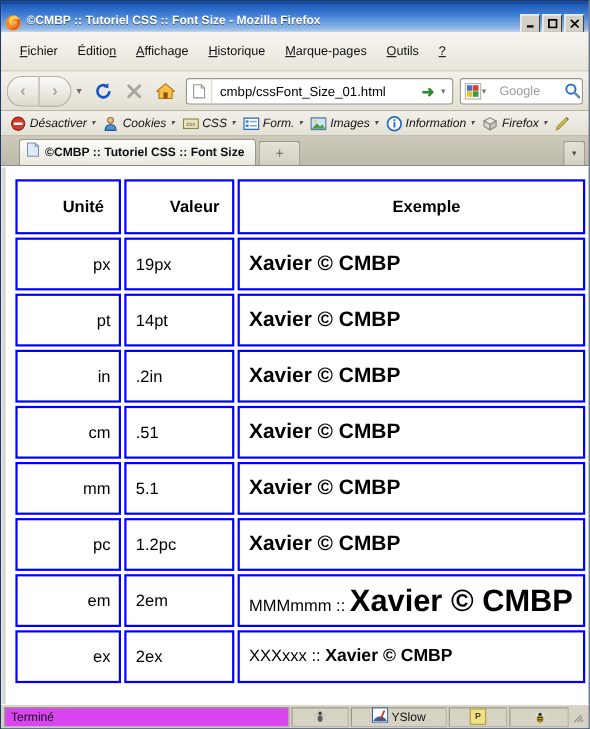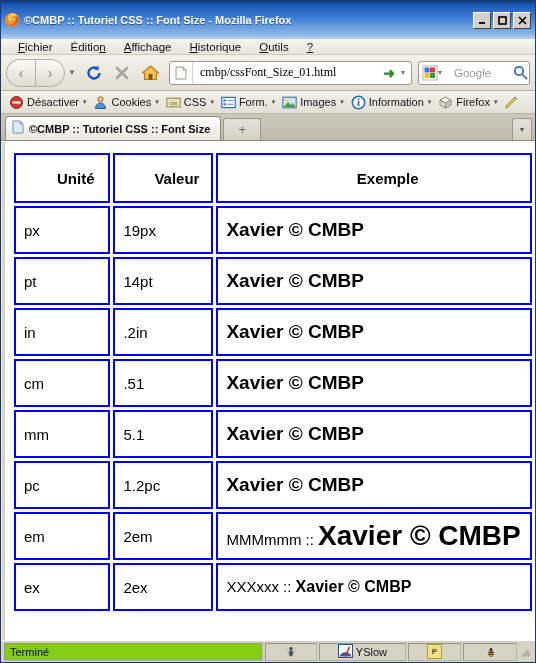--- a/index.html
+++ b/index.html
@@ -20,26 +20,26 @@
     box-sizing: border-box;
     border: 1px solid #1c3a6e;
     background: #d6d2c2;
     display: flex;
     flex-direction: column;
     position: relative;
   }
 
   
   .titlebar {
-    height: 38px;
+    height: 28px;
     box-sizing: border-box;
     background: linear-gradient(to bottom, #0b3c8c 0%, #1e5bb8 12%, #3f7fd6 45%, #8fb6e4 88%, #b9d2ef 100%);
     display: flex;
-    align-items: center;
-    padding: 0 2px 0 3px;
+    align-items: flex-start;
+    padding: 12px 2px 0 3px;
     flex: 0 0 auto;
   }
   .ff-icon {
     width: 16px; height: 16px;
     flex: 0 0 auto;
     margin-right: 4px;
     position: relative;
   }
   .titlebar-text {
     color: #ffffff;
@@ -58,21 +58,21 @@
     border: 1px solid #ffffff;
     border-right-color: #404040;
     border-bottom-color: #404040;
     display: flex; align-items: center; justify-content: center;
     font-size: 10px; color: #000; line-height: 1;
     font-family: "Liberation Sans", sans-serif;
   }
 
   
   .menubar {
-    height: 16px;
+    height: 36px;
     box-sizing: border-box;
     background: #f0eeE4;
     background: linear-gradient(to bottom,#f6f5ef,#e8e5da);
     border-bottom: 1px solid #cfcabc;
     display: flex; align-items: center;
     padding-left: 8px;
     flex: 0 0 auto;
   }
   .menuitem {
     font-size: 11.5px;
@@ -134,21 +134,20 @@
     flex: 0 0 auto;
   }
   .urlbar .urltext {
     flex: 1 1 auto;
     font-size: 12px;
     color: #000;
     padding-left: 7px;
     white-space: nowrap;
     overflow: hidden;
     min-width: 0;
-    font-family: Liberation Serif, serif;
   }
   .go-arrow {
     color: #2a8a2a; font-size: 14px; font-weight: bold;
     padding: 0 6px; flex: 0 0 auto; line-height:1;
   }
   .url-caret { color:#777; font-size:8px; padding-right:6px; flex:0 0 auto;}
   .searchbar {
     width: 112px;
     height: 24px;
     box-sizing: border-box;
@@ -168,39 +167,40 @@
   .devbar {
     height: 23px;
     box-sizing: border-box;
     background: linear-gradient(to bottom,#f2f0e9,#e3e0d5);
     border-bottom: 1px solid #b9b4a6;
     display: flex; align-items: center;
     padding-left: 5px;
     gap: 1px;
     flex: 0 0 auto;
     overflow: hidden;
+    font-style: italic;
   }
   .devitem {
     display: flex; align-items: center;
     font-size: 11px; color: #141414;
     padding: 1px 3px;
     white-space: nowrap;
     flex: 0 0 auto;
   }
   .devitem .dlabel { margin-left: 3px; }
   .devitem .dcaret { margin-left: 4px; font-size: 7px; color: #4a4a4a;}
   .dicon { width: 15px; height: 15px; flex: 0 0 auto; }
 
   
   .tabbar {
     height: 27px;
     box-sizing: border-box;
     background: linear-gradient(to bottom,#cdc9bb,#bdb9ab);
     display: flex; align-items: flex-end;
-    padding-left: 4px;
+    padding-left: 16px;
     flex: 0 0 auto;
     position: relative;
     border-bottom: 1px solid #8e8a7d;
   }
   .tab {
     height: 24px;
     box-sizing: border-box;
     background: linear-gradient(to bottom,#fdfdfb,#e9e7de);
     border: 1px solid #8e8a7d;
     border-bottom: none;
@@ -270,21 +270,21 @@
     font-family: "Liberation Sans", sans-serif;
     vertical-align: middle;
   }
   table.demo td.hd {
     font-weight: bold;
     text-align: center;
     height: 38px;
     font-size: 15px;
     padding-left: 35px;
   }
-  td.c-unit { width: 54px; height: 36px; }
+  td.c-unit { width: 54px; height: 36px; text-align: right; }
   td.c-val  { width: 56px; }
   td.c-ex   { width: 304px; }
 
   .ex-text { font-weight: bold; white-space: nowrap; }
   .ex-prefix { font-weight: normal; }
 
   
   .statusbar {
     height: 22px;
     box-sizing: border-box;
@@ -295,21 +295,21 @@
     gap: 2px;
     flex: 0 0 auto;
   }
   .status-text-box {
     flex: 1 1 auto;
     height: 18px;
     box-sizing: border-box;
     border: 1px solid #b7b3a6;
     border-top-color: #9a9588;
     border-left-color: #9a9588;
-    background: #84cc16;
+    background: #d946ef;
     display: flex; align-items: center;
     padding-left: 5px;
     font-size: 11px; color: #111;
     min-width: 0;
     overflow: hidden;
   }
   .status-cell {
     height: 18px;
     box-sizing: border-box;
     border: 1px solid #b7b3a6;
@@ -366,20 +366,21 @@
           </svg>
       </span>
     </span>
   </div>
 
   <div class="menubar">
     <span class="menuitem"><u>F</u>ichier</span>
     <span class="menuitem">Éditio<u>n</u></span>
     <span class="menuitem"><u>A</u>ffichage</span>
     <span class="menuitem"><u>H</u>istorique</span>
+    <span class="menuitem"><u>M</u>arque-pages</span>
     <span class="menuitem"><u>O</u>utils</span>
     <span class="menuitem"><u>?</u></span>
   </div>
 
   <div class="navbar">
     <span class="navpill">
       <span class="rnd left">
         <span class="arrow-g">‹</span>
       </span>
       <span class="rnd right">

